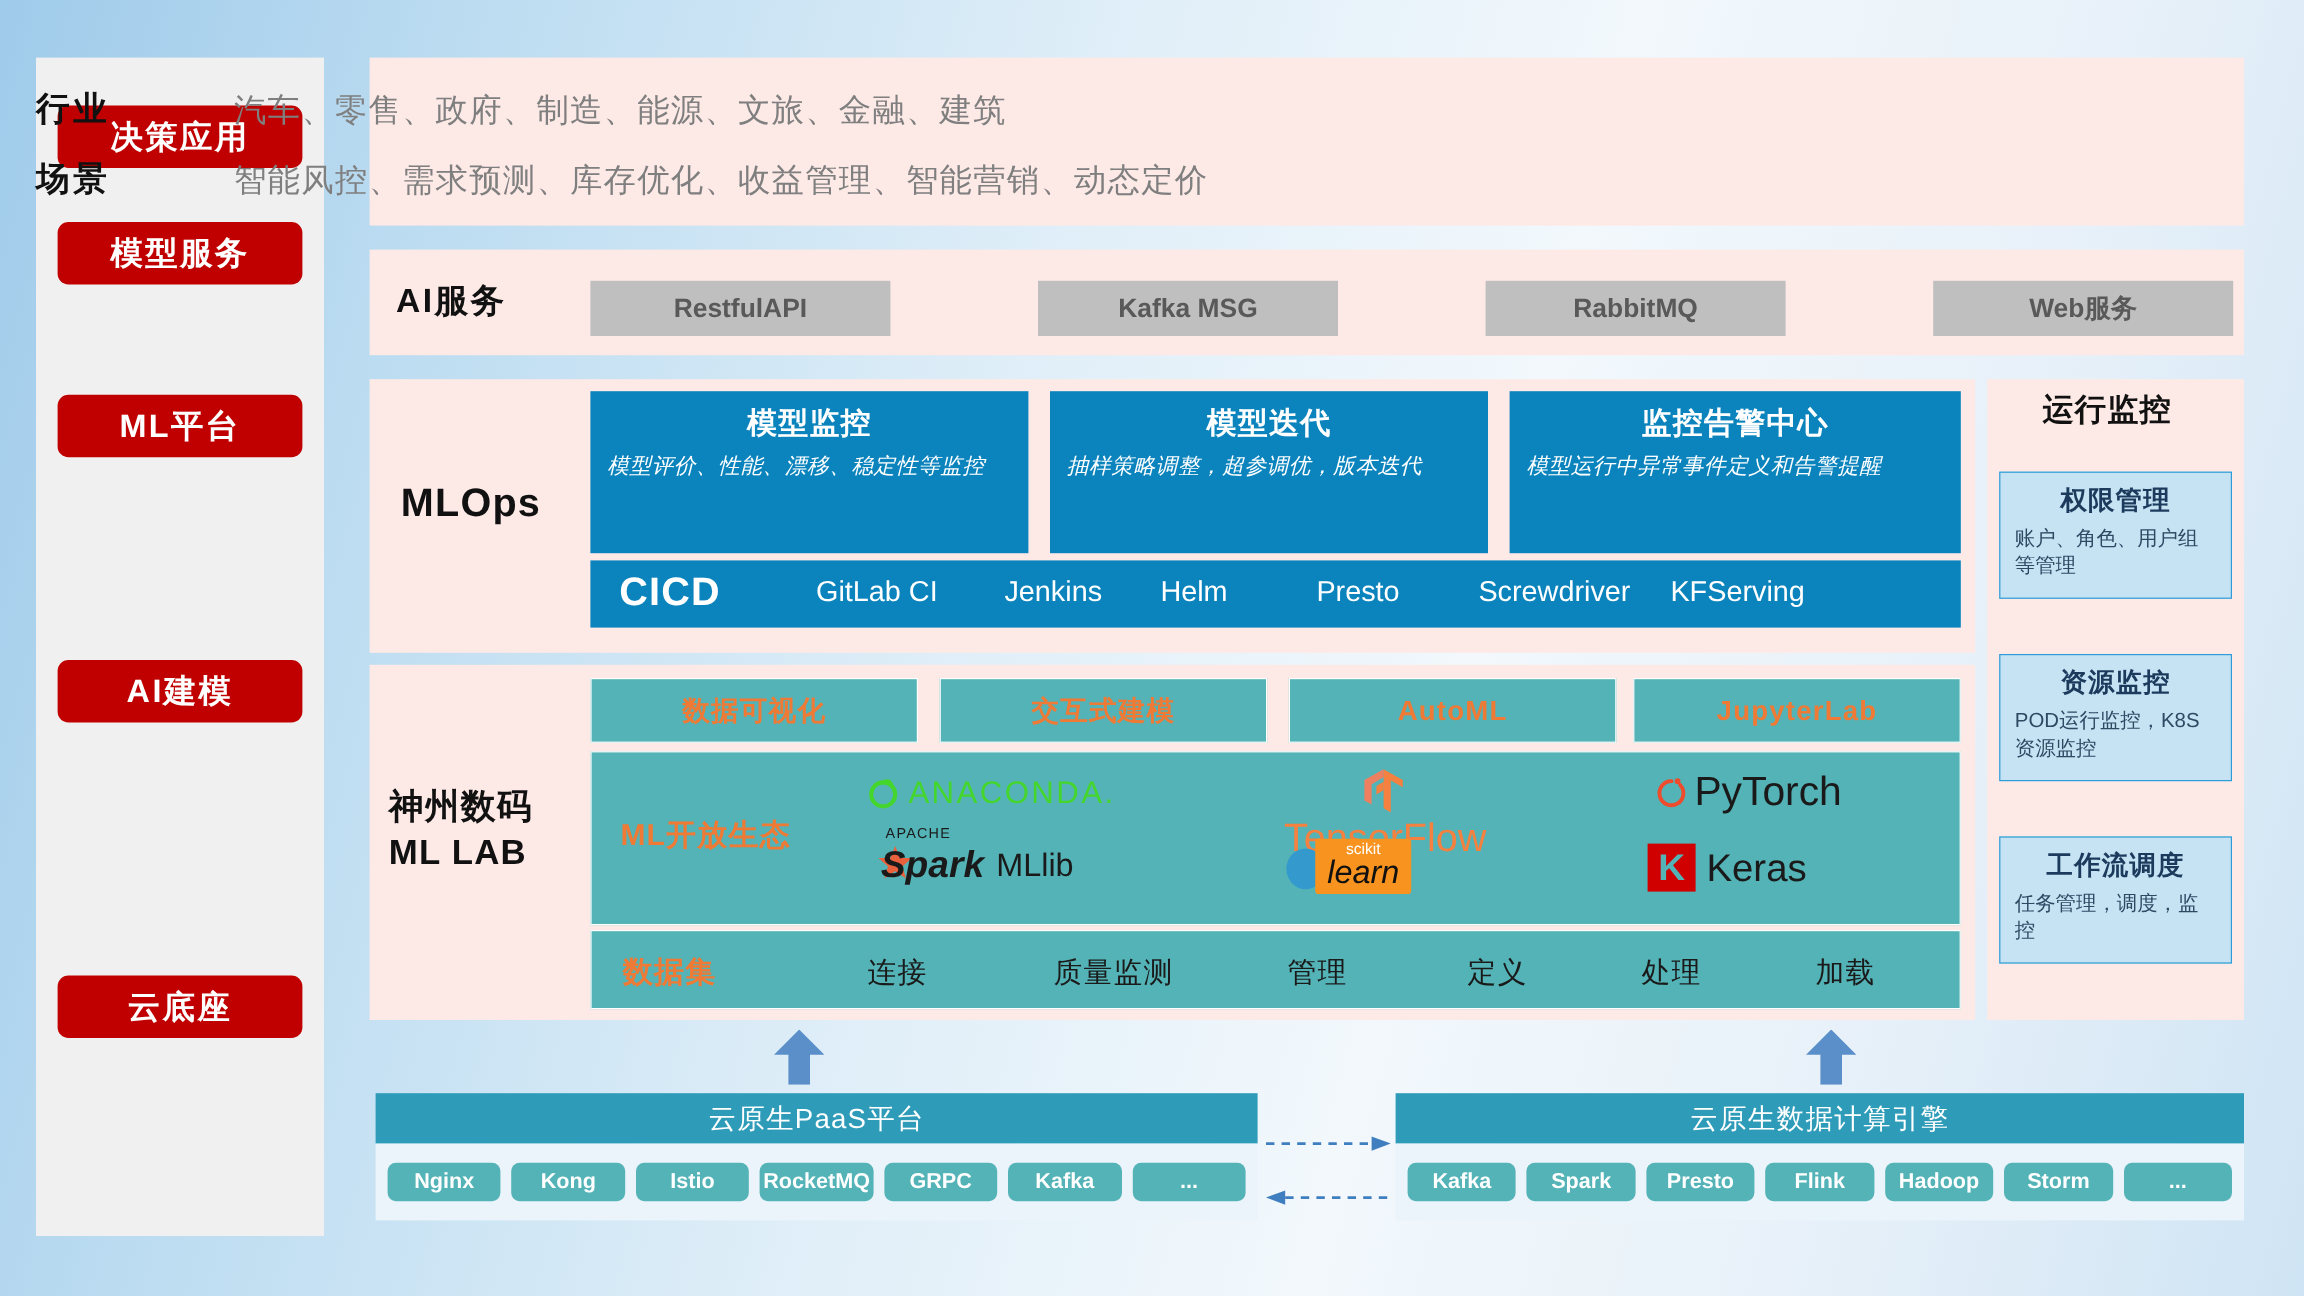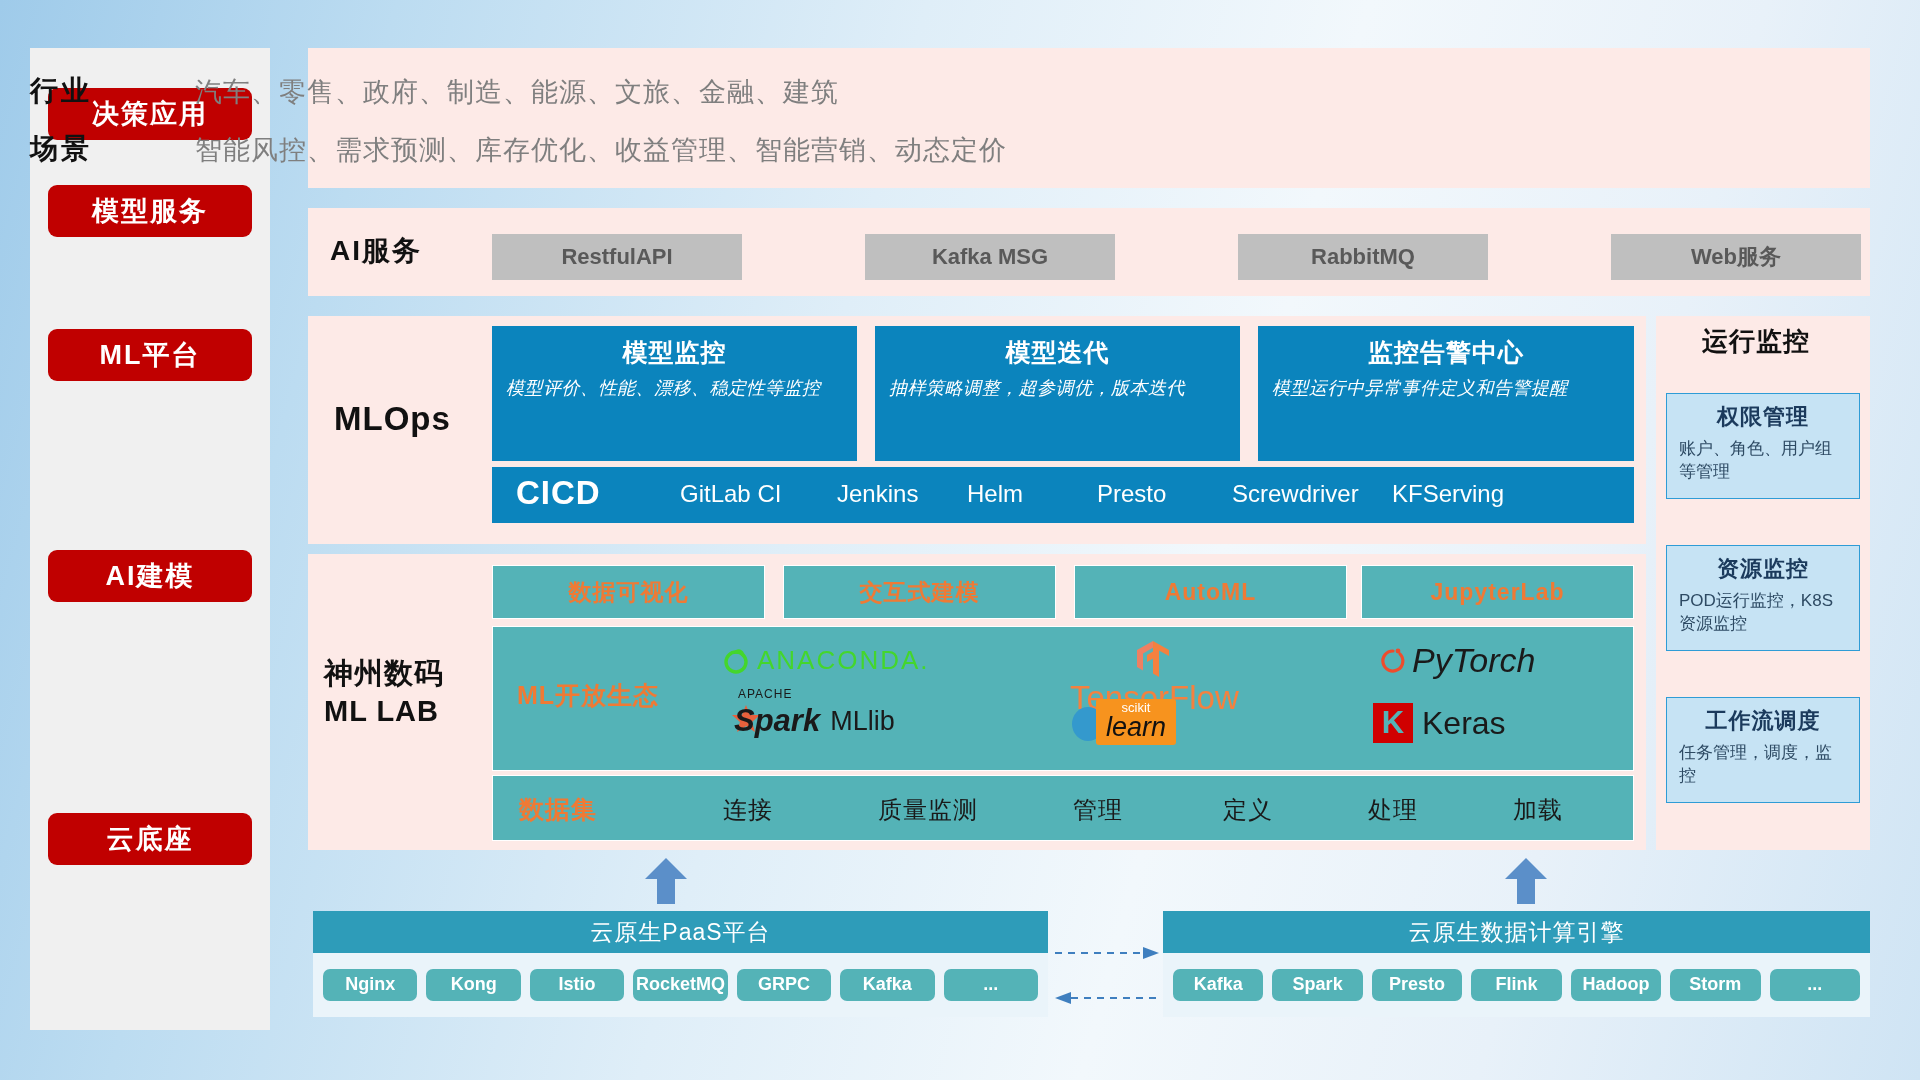--- a/index.html
+++ b/index.html
@@ -254,21 +254,21 @@
       <polygon points="11,16 17,12.5 17,19.5 11,23" fill="#f4813f"></polygon>
     </svg>
     <span style="font-size:33px; color:#f4813f; margin-left:3px;">TensorFlow</span>
   </div>
 
   <div class="logo" style="left:885px; top:14px;">
     <svg width="30" height="34" viewBox="0 0 30 34">
       <path d="M15 7 a10 10 0 1 0 7 3" stroke="#ee4c2c" stroke-width="3.2" fill="none" stroke-linecap="round"></path>
       <circle cx="20" cy="7" r="2.4" fill="#ee4c2c"></circle>
     </svg>
-    <span style="font-size:34px; color:#1a1a1a; margin-left:4px;font-style:italic;">PyTorch</span>
+    <span style="font-size:34px; color:#1a1a1a; margin-left:4px;">PyTorch</span>
   </div>
 
   <div class="logo" style="left:1200px; top:18px;">
     <svg width="34" height="32" viewBox="0 0 34 32">
         <path d="M26 7 Q10 4 9 13 Q8 20 20 20 Q28 20 24 26 Q18 30 7 26" stroke="#2b4ea2" stroke-width="4.4" fill="none" stroke-linecap="round"></path>
       </svg>
     <span style="font-size:32px; color:#1a1a1a; font-weight:bold; letter-spacing:-1px;">sas</span>
   </div>
 
   <div class="logo" style="left:235px; top:76px;">

